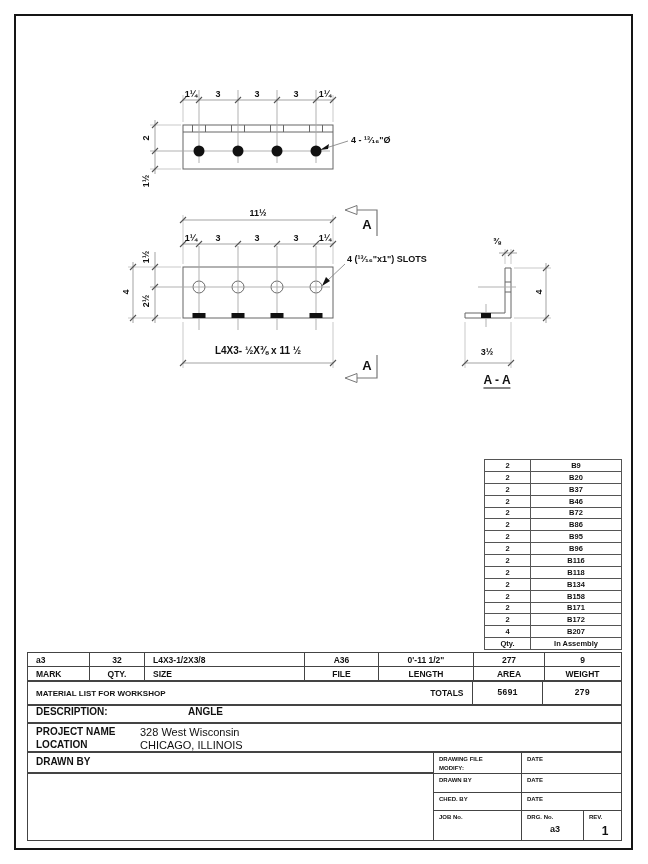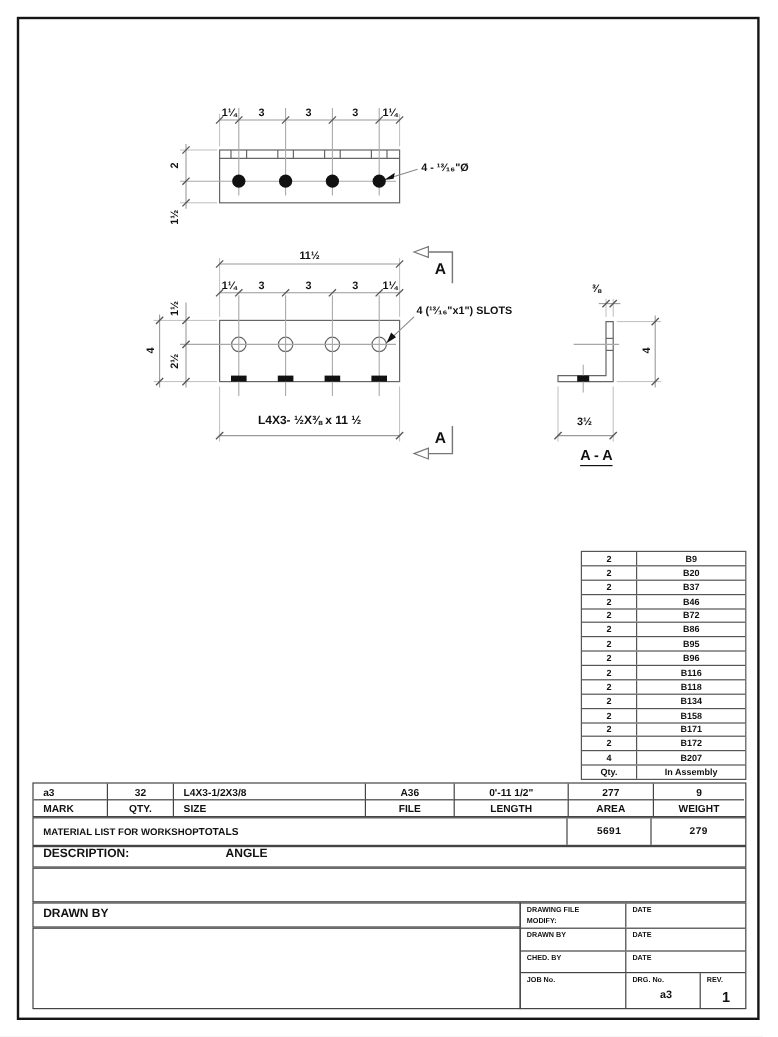--- a/index.html
+++ b/index.html
@@ -41,21 +41,21 @@
          grid-template-rows:13px 14px; }
   .mat > div { border-left:1px solid #444; font-size:8.5px; font-weight:bold;
                display:flex; align-items:center; justify-content:center; overflow:hidden;}
   .mat > div.c0 { border-left:none; }
   .mat > div.hrow { border-top:1px solid #444; }
   .mat > div.la { justify-content:flex-start; padding-left:8px; }
 
   .totals { position:absolute; left:27px; top:681px; width:595px; height:24px;
             border:1px solid #444; display:flex; }
   .totals .tl { width:445px; display:flex; align-items:center;
-                padding:0 8px; }
+                justify-content:space-between; padding:0 8px; }
   .totals .tl .mlw { font-size:8px; font-weight:bold; }
   .totals .tl .tlb { font-size:8.5px; font-weight:bold; }
   .totals .tv { width:71px; border-left:1px solid #444; display:flex;
                 align-items:center; justify-content:center; font-size:8.5px; font-weight:bold;font-family:Liberation Mono, monospace; }
   .totals .tv2 { width:79px; }
 
   .descrow { position:absolute; left:27px; top:705px; width:595px; height:18px;
              border:1px solid #444; display:flex; align-items:flex-start; }
   .descrow .lbl { font-size:10px; font-weight:bold; padding-left:8px; width:112px; }
   .descrow .val { font-size:10px; font-weight:bold;margin-left:48px; }
@@ -352,20 +352,28 @@
     <div class="tv">5691</div>
     <div class="tv tv2">279</div>
   </div>
 
   <div class="descrow">
     <span class="lbl">DESCRIPTION:</span>
     <span class="val">ANGLE</span>
   </div>
 
   <div class="projrow">
+    <div class="line">
+      <span class="lbl">PROJECT NAME</span>
+      <span class="val">328 West Wisconsin</span>
+    </div>
+    <div class="line">
+      <span class="lbl">LOCATION</span>
+      <span class="val">CHICAGO, ILLINOIS</span>
+    </div>
   </div>
 
   <div class="drawnrow">
     <span class="lbl">DRAWN BY</span>
   </div>
   <div class="bigempty"></div>
 
   <div class="tblock">
     <div class="trow r1">
       <div class="tcell lcol">

